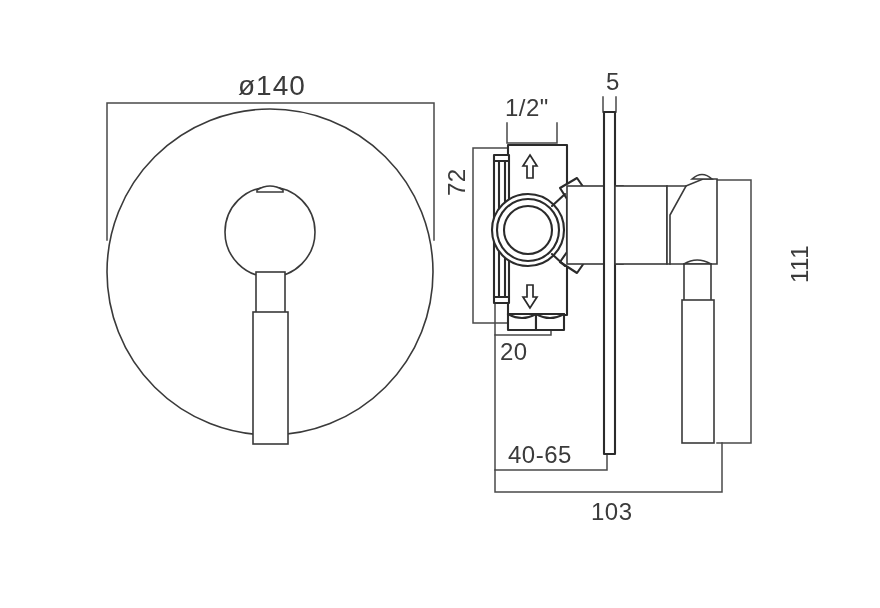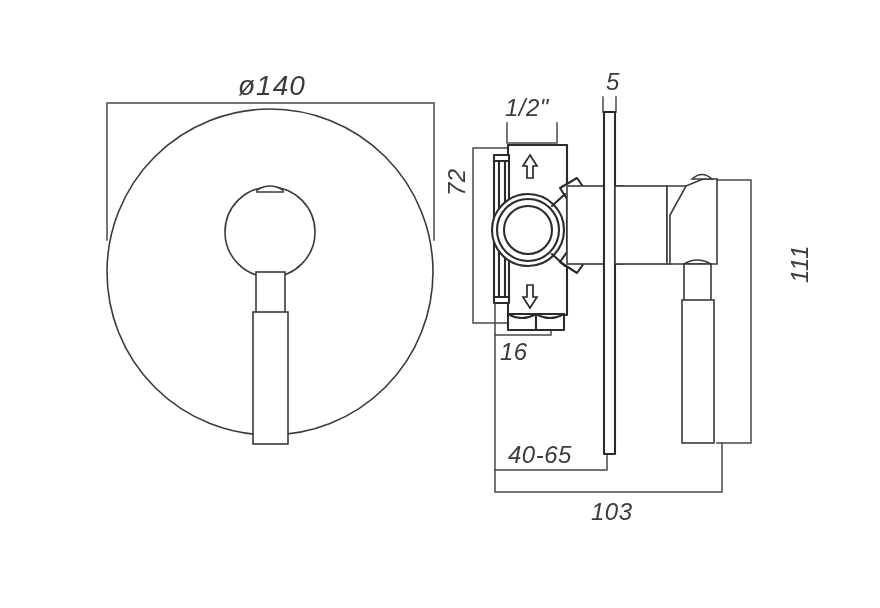--- a/index.html
+++ b/index.html
@@ -9,21 +9,20 @@
   }
   body {
     font-family: "Liberation Sans", sans-serif;
   }
   #drawing-root {
     position: relative;
     width: 880px;
     height: 608px;
     background: #ffffff;
     overflow: hidden;
-    font-style: italic;
   }
   #drawing-svg {
     position: absolute;
     left: 0;
     top: 0;
     width: 880px;
     height: 608px;
   }
   .ln {
     fill: none;
@@ -179,18 +178,18 @@
       <path class="ln" d="M684 264 Q697 256 711 264"></path>
 
       <rect class="fill-w" x="682" y="300" width="32" height="143"></rect>
     </g>
   </svg>
 
   <div class="dim-text t-140">ø140</div>
   <div class="dim-text t-72">72</div>
   <div class="dim-text t-half">1/2"</div>
   <div class="dim-text t-5">5</div>
-  <div class="dim-text t-16">16</div>
+  <div class="dim-text t-16">20</div>
   <div class="dim-text t-111">111</div>
   <div class="dim-text t-4065">40-65</div>
   <div class="dim-text t-103">103</div>
 
 </div>
 
 </body></html>

